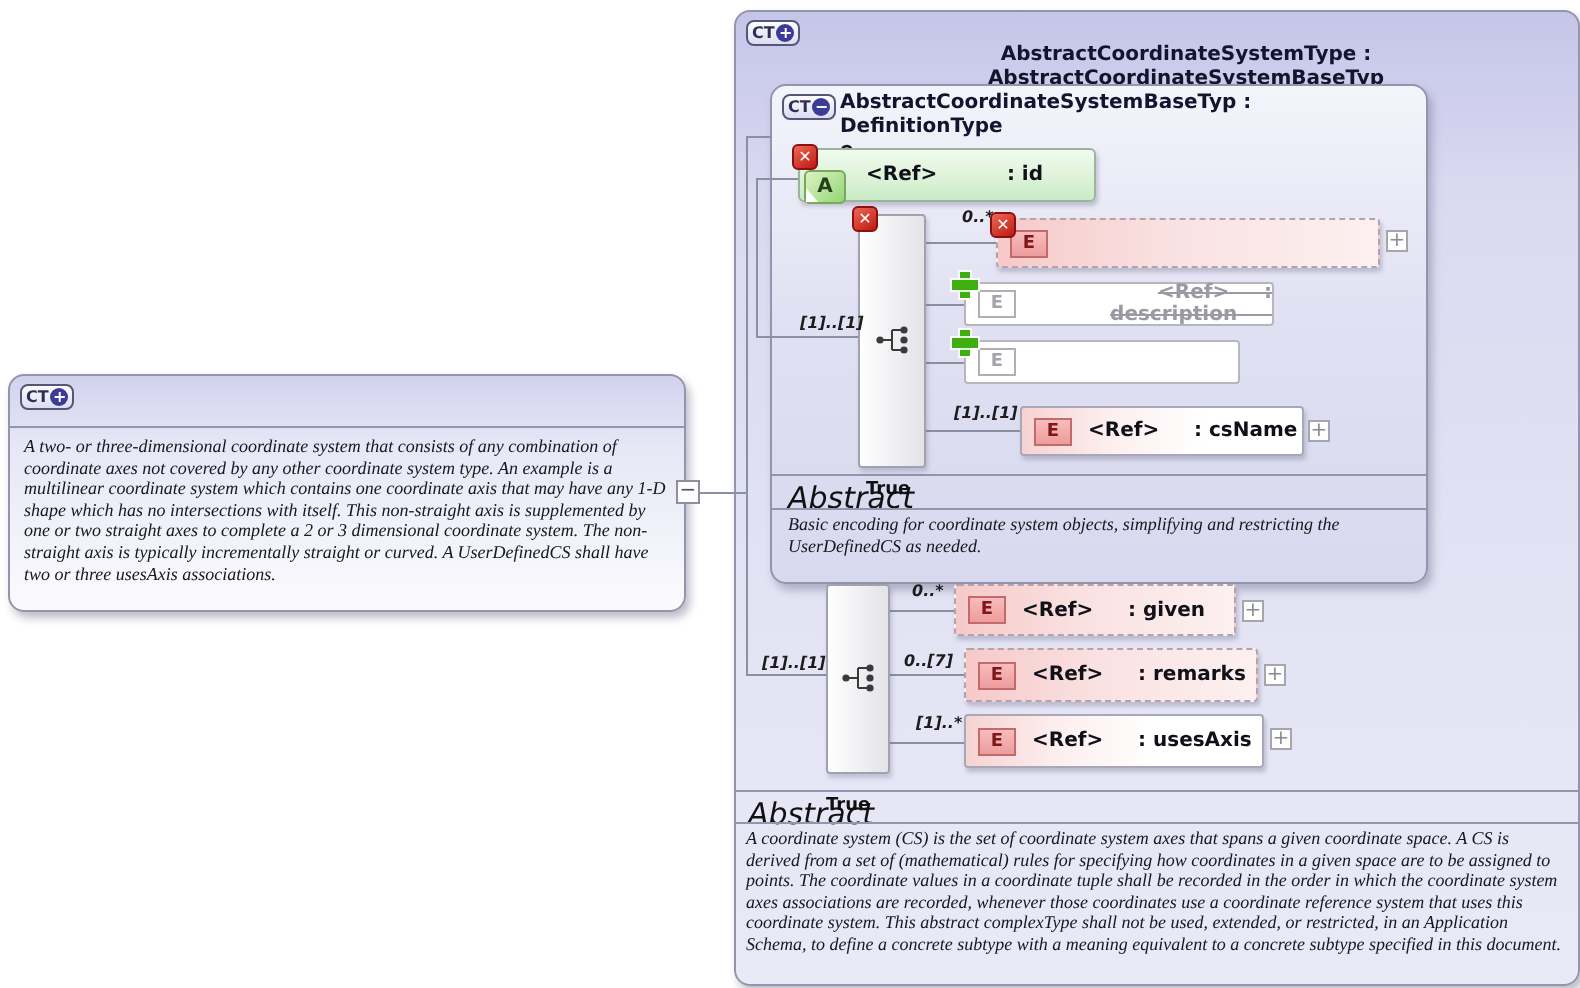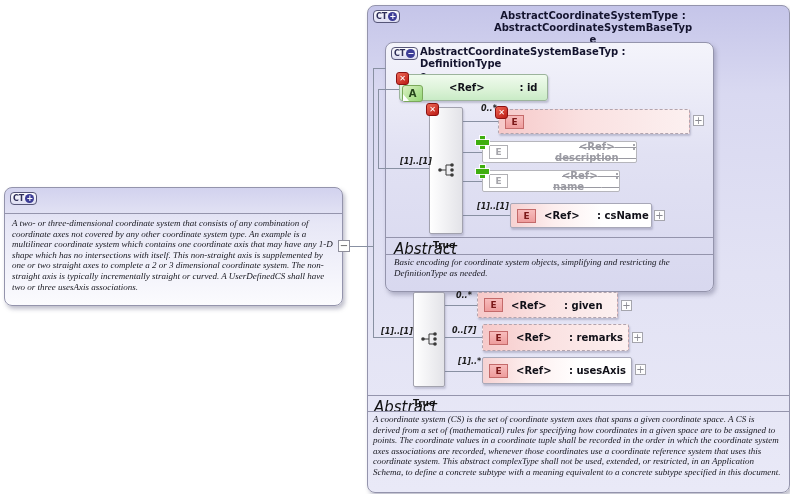--- a/index.html
+++ b/index.html
@@ -47,21 +47,21 @@
       background:linear-gradient(180deg,#f7bcbc,#ee9c9c);color:#7c1818;font-size:9px;font-weight:bold;
       display:flex;align-items:center;justify-content:center;margin-right:8px;box-sizing:border-box;}
   .disabled .eicon{border-color:#b0b0b4;background:#fff;color:#a4a4aa;}
   .gap::before{content:"\00a0\00a0\00a0\00a0\00a0";}
   .dis-text{text-decoration:line-through;text-align:right;}
 
   #attr-box{position:absolute;left:399px;top:74px;width:149px;height:27px;
       background:linear-gradient(180deg,#f0fbee 0%,#ddf3d9 55%,#c9ebc6 100%);
       border:1px solid #9cb49c;border-radius:3px;box-shadow:1px 2px 2px rgba(110,110,140,.35);
       z-index:10;display:flex;align-items:center;font-size:10px;font-weight:bold;color:#101018;box-sizing:border-box;}
-  #attr-box .atext{margin-left:49px;}
+  #attr-box .atext{margin-left:33px;}
   .a-icon{position:absolute;left:402px;top:85px;width:21px;height:17px;z-index:13;
       background:linear-gradient(135deg,#dcf2c3,#94d677);border:1px solid #7aa85a;border-radius:3px;
       color:#23421a;font-size:10px;font-weight:bold;text-align:center;line-height:16px;box-sizing:border-box;}
   .a-icon::after{content:"";position:absolute;left:0;bottom:0;width:0;height:0;
       border-left:6px solid #ffffff;border-top:7px solid transparent;}
 
   .badge-x{position:absolute;width:13px;height:13px;border-radius:3px;z-index:14;
       background:linear-gradient(145deg,#ee6856,#bc1a14);border:1px solid #8c1010;
       color:#fff;font-size:8px;font-weight:bold;text-align:center;line-height:12px;box-sizing:border-box;}
   .badge-x::before{content:"\2715";}
@@ -96,21 +96,21 @@
     <div class="anno" style="left:7px;top:30px;width:323px;">A two- or three-dimensional coordinate system that consists of any combination of coordinate axes not covered by any other coordinate system type. An example is a multilinear coordinate system which contains one coordinate axis that may have any 1-D shape which has no intersections with itself. This non-straight axis is supplemented by one or two straight axes to complete a 2 or 3 dimensional coordinate system. The non-straight axis is typically incrementally straight or curved. A UserDefinedCS shall have two or three usesAxis associations.</div>
   </div>
 
   <div id="collapse-btn">−</div>
 
   <div class="box" id="outer-box">
     <div class="ct" style="left:5px;top:4px;">
       <span class="ct-letters">CT</span>
       <span class="ct-circle">+</span>
     </div>
-    <div class="type-title" style="left:33px;top:4px;width:384px;text-align:center;">
+    <div class="type-title" style="left:33px;top:16px;width:384px;text-align:center;">
       <div>AbstractCoordinateSystemType : AbstractCoordinateSystemBaseTyp</div>
       <div>e</div>
     </div>
     <div class="divider" style="top:389px;"></div>
     <div class="abstract-label" style="left:6px;top:392px;">Abstract</div>
     <div class="abstract-value" style="left:45px;top:392px;">True</div>
     <div class="divider" style="top:405px;"></div>
     <div class="anno" style="left:5px;top:408px;width:410px;">A coordinate system (CS) is the set of coordinate system axes that spans a given coordinate space. A CS is derived from a set of (mathematical) rules for specifying how coordinates in a given space are to be assigned to points. The coordinate values in a coordinate tuple shall be recorded in the order in which the coordinate system axes associations are recorded, whenever those coordinates use a coordinate reference system that uses this coordinate system. This abstract complexType shall not be used, extended, or restricted, in an Application Schema, to define a concrete subtype with a meaning equivalent to a concrete subtype specified in this document.</div>
   </div>
 
@@ -120,21 +120,21 @@
       <span class="ct-circle">−</span>
     </div>
     <div class="type-title" style="left:34px;top:3px;width:288px;">
       <div>AbstractCoordinateSystemBaseTyp : DefinitionType</div>
       <div>e</div>
     </div>
     <div class="divider" style="top:194px;"></div>
     <div class="abstract-label" style="left:8px;top:197px;">Abstract</div>
     <div class="abstract-value" style="left:47px;top:197px;">True</div>
     <div class="divider" style="top:211px;"></div>
-    <div class="anno" style="left:8px;top:214px;width:308px;">Basic encoding for coordinate system objects, simplifying and restricting the DefinitionType as needed.</div>
+    <div class="anno" style="left:8px;top:214px;width:308px;">Basic encoding for coordinate system objects, simplifying and restricting the UserDefinedCS as needed.</div>
   </div>
 
   <div class="hline" style="left:349px;top:246px;width:24px;"></div>
   <div class="vline" style="left:373px;top:68px;height:269px;"></div>
   <div class="hline" style="left:373px;top:68px;width:13px;"></div>
   <div class="vline" style="left:378px;top:89px;height:80px;"></div>
   <div class="hline" style="left:378px;top:89px;width:21px;"></div>
   <div class="hline" style="left:378px;top:168px;width:51px;"></div>
   <div class="hline" style="left:461px;top:121px;width:37px;"></div>
   <div class="hline" style="left:461px;top:152px;width:21px;"></div>
@@ -188,21 +188,20 @@
   <div class="expand" style="left:693px;top:115px;"></div>
 
   <div class="ebox disabled" style="left:482px;top:141px;width:155px;height:22px;">
     <span class="eicon">E</span>
     <span class="dis-text"><span>&lt;Ref&gt;</span><span class="gap"></span><span>: description</span><span class="gap"></span></span>
   </div>
   <div class="badge-plus" style="left:476px;top:136px;"></div>
 
   <div class="ebox disabled" style="left:482px;top:170px;width:138px;height:22px;">
     <span class="eicon">E</span>
-    <span class="dis-text"><span>&lt;Ref&gt;</span><span class="gap"></span><span>: name</span><span class="gap"></span><span class="gap"></span></span>
   </div>
   <div class="badge-plus" style="left:476px;top:165px;"></div>
 
   <div class="card" style="left:477px;top:202px;">[1]..[1]</div>
   <div class="ebox" style="left:510px;top:203px;width:142px;height:25px;">
     <span class="eicon">E</span>
     <span><span>&lt;Ref&gt;</span><span class="gap"></span><span>: csName</span></span>
   </div>
   <div class="expand" style="left:654px;top:210px;"></div>
 

